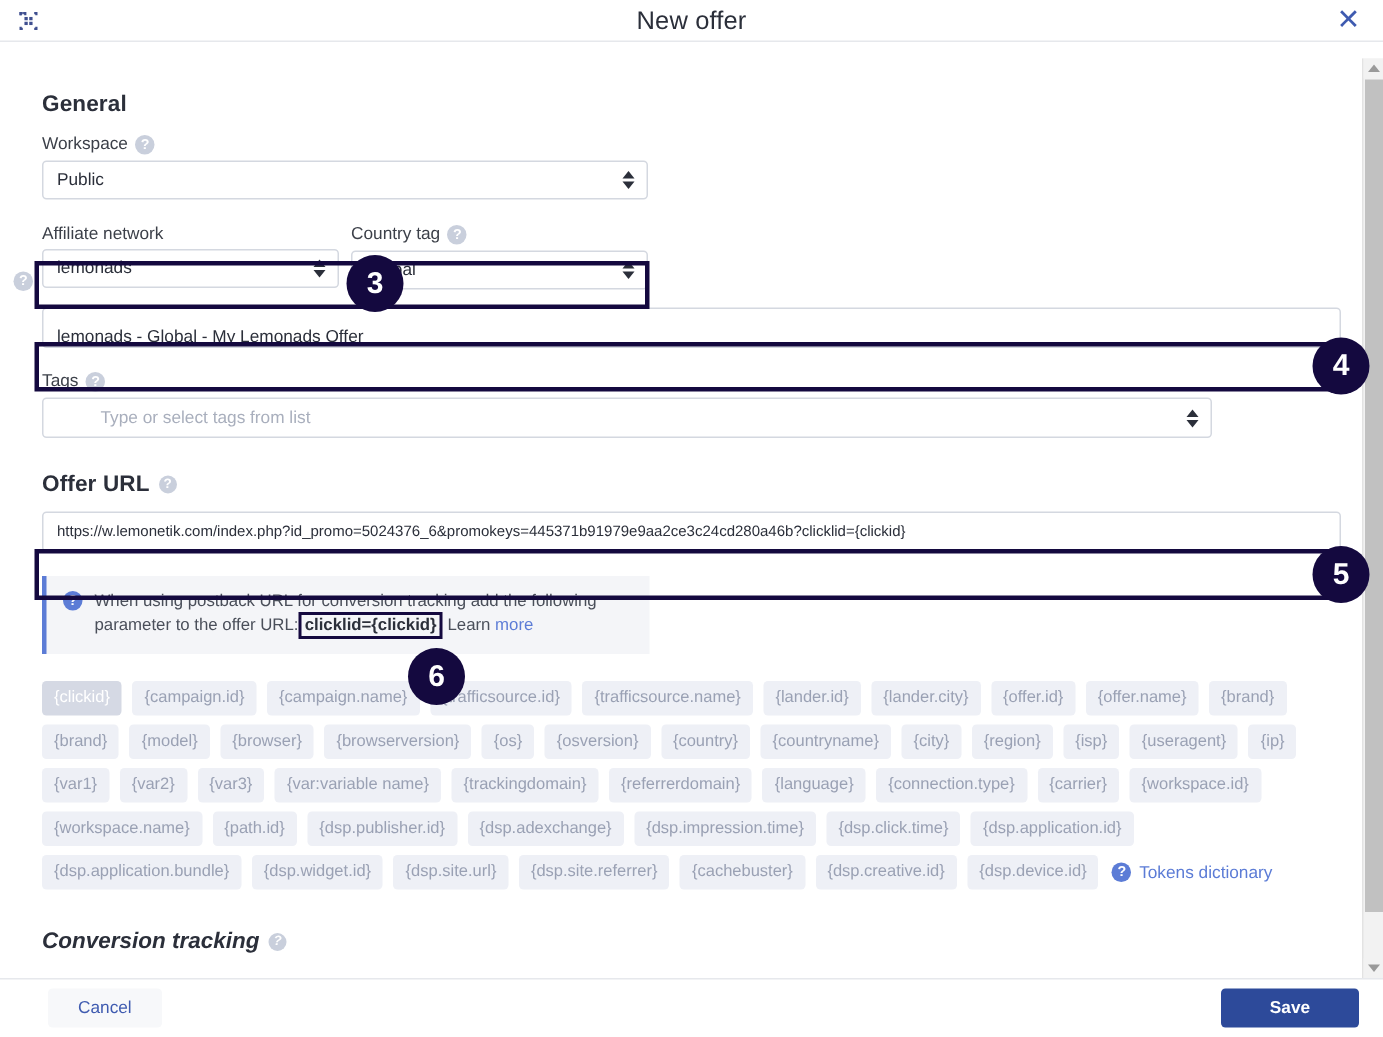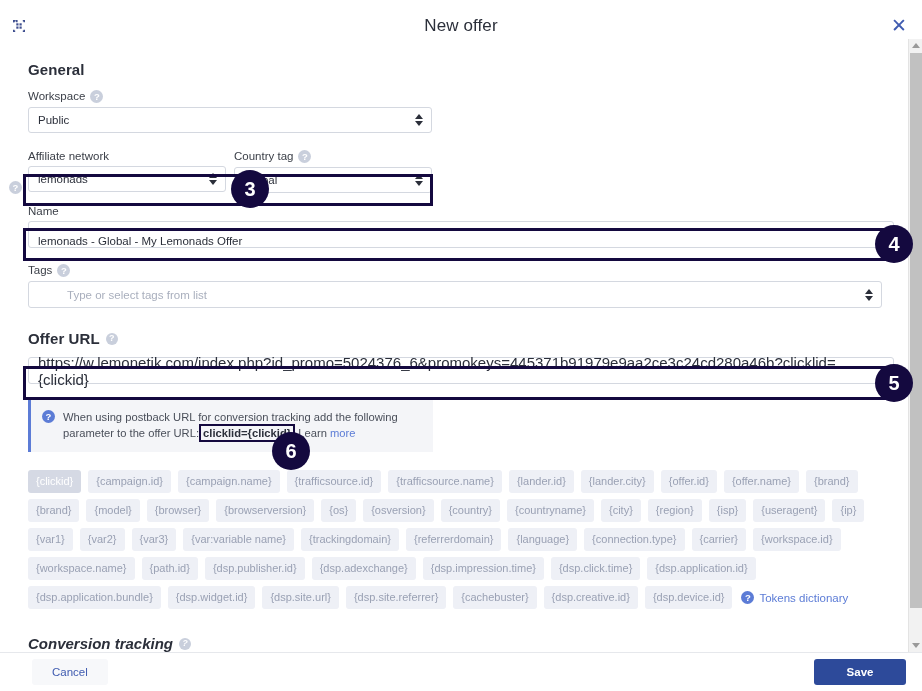--- a/index.html
+++ b/index.html
@@ -10,21 +10,21 @@
     overflow: hidden;
   }
   #app {
     position: relative;
     width: 922px; height: 691px;
     background: #ffffff;
   }
 
   
   .modal-header {
-    position: absolute; top: 12px; left: 0;
+    position: absolute; top: 0; left: 0;
     width: 922px; height: 28px;
     background: #ffffff;
     border-bottom: 1px solid #e6e8ec;
     display: flex; align-items: center;
   }
   .hdr-collapse {
     position: absolute; left: 8px; top: 50%; transform: translateY(-50%);
     width: 22px; height: 22px; cursor: pointer;
     display: flex; align-items: center; justify-content: center;
   }
@@ -111,27 +111,27 @@
   
   .name-wrap { margin-bottom: 16px; }
   .name-input {
     width: 866px; height: 27px;
     border: 1px solid #d4d8e0; border-radius: 3px;
     padding: 0 9px; font-size: 11.5px; color: #2b2f3a;
     display: flex; align-items: flex-end; background: #fff;
   }
 
   .tags-wrap { margin-bottom: 22px; }
-  .tags-input { width: 854px; padding-left: 38px; }
+  .tags-input { width: 780px; padding-left: 38px; }
 
   
   .url-input {
     width: 866px; height: 27px;
     border: 1px solid #d4d8e0; border-radius: 3px;
-    padding: 0 9px; font-size: 15px; color: #2b2f3a;
+    padding: 0 9px; font-size: 10px; color: #2b2f3a;
     display: flex; align-items: center; background: #fff;
   }
 
   
   .callout {
     position: relative;
     margin-top: 16px;
     width: 405px; min-height: 52px;
     background: #f4f5f8;
     border-left: 3px solid #5c7cd6;
@@ -292,21 +292,20 @@
           <span>Global</span>
           <span class="spin">
               <i class="up"></i>
               <i class="down"></i>
             </span>
         </div>
       </div>
     </div>
 
     <div class="name-wrap">
-      <div class="field-label">Name</div>
       <div class="name-input">
         <span>lemonads - Global - My Lemonads Offer</span>
       </div>
     </div>
 
     <div class="tags-wrap">
       <div class="field-label">
         <span>Tags</span>
         <span class="help-icon">?</span>
       </div>

